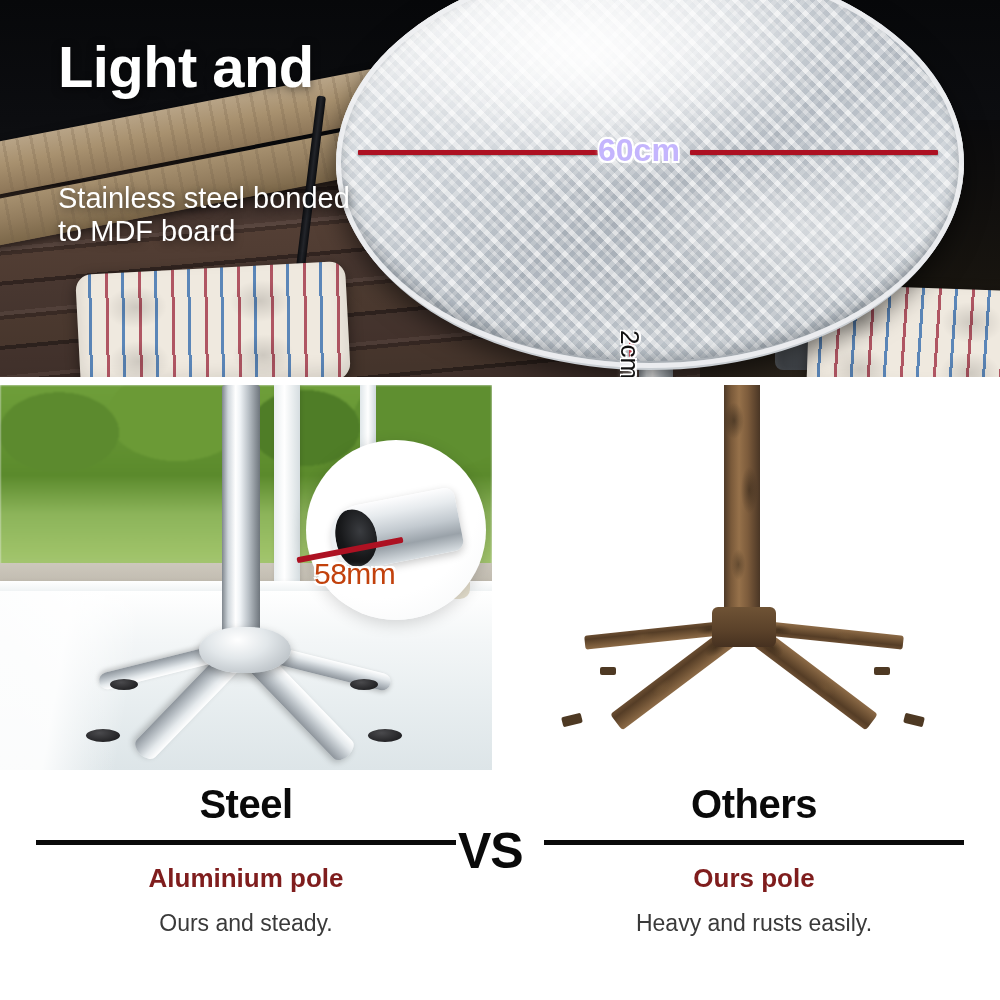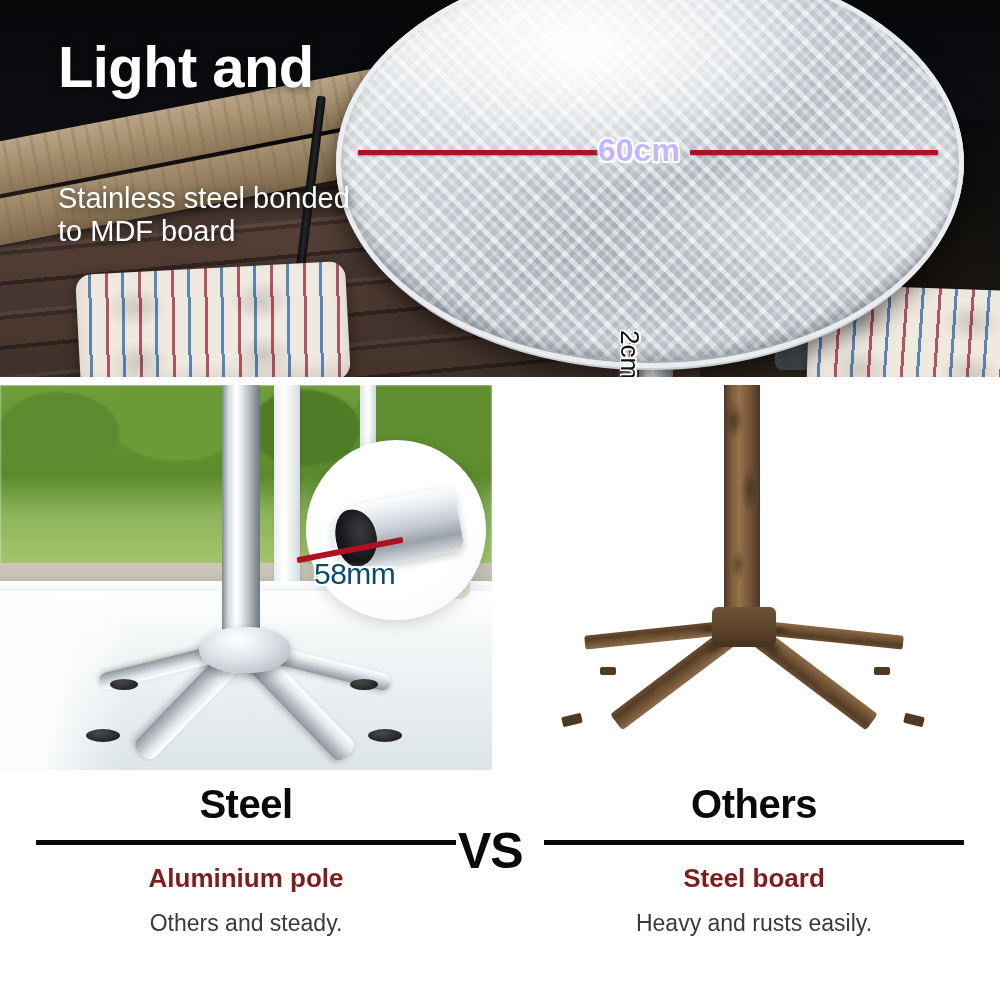--- a/index.html
+++ b/index.html
@@ -313,21 +313,21 @@
     border-radius:50%;
     background:radial-gradient(ellipse at 62% 40%, #3a3c40 0%, #17181a 55%, #0a0b0c 100%);
     border-left:5px solid #eef1f3;
   }
   .tube-line {
     position:absolute; left:296px; top:162px; width:108px; height:6px;
     background:#ad1122; transform:rotate(-11deg); border-radius:2px;
   }
   .inset-label {
     position:absolute; left:314px; top:172px;
-    font-size:30px; font-weight:400; color:#0c4a6e; letter-spacing:-.5px;
+    font-size:30px; font-weight:400; color:#c2410c; letter-spacing:-.5px;
     text-shadow:
       -1.8px -1.8px 0 #fff, 1.8px -1.8px 0 #fff,
       -1.8px  1.8px 0 #fff, 1.8px  1.8px 0 #fff,
        0 0 6px rgba(255,255,255,.95);
   }
 
   
   .photo-right { position:absolute; left:508px; top:0; width:492px; height:385px; background:#fff; overflow:hidden; }
   .rusty-pole {
     position:absolute; left:216px; top:-4px; width:36px; height:248px;
@@ -480,26 +480,26 @@
       </div>
     </div>
   </div>
 
   <div class="compare">
 
     <div class="col col-left">
       <div class="col-title">Steel</div>
       <div class="col-rule"></div>
       <div class="col-sub">Aluminium pole</div>
-      <div class="col-note">Others and steady.</div>
+      <div class="col-note">Ours and steady.</div>
     </div>
 
     <div class="vs">VS</div>
 
     <div class="col col-right">
       <div class="col-title">Others</div>
       <div class="col-rule"></div>
-      <div class="col-sub">Steel board</div>
+      <div class="col-sub">Ours pole</div>
       <div class="col-note">Heavy and rusts easily.</div>
     </div>
   </div>
 
 </div>
 
 </body></html>

